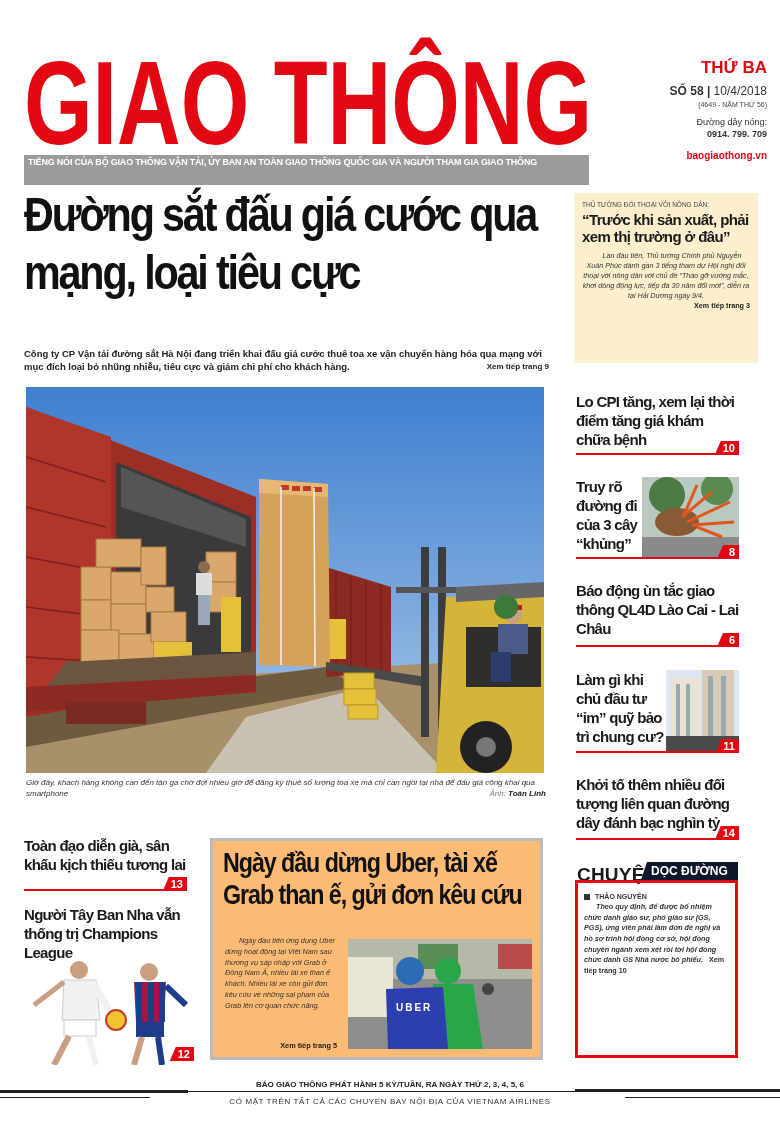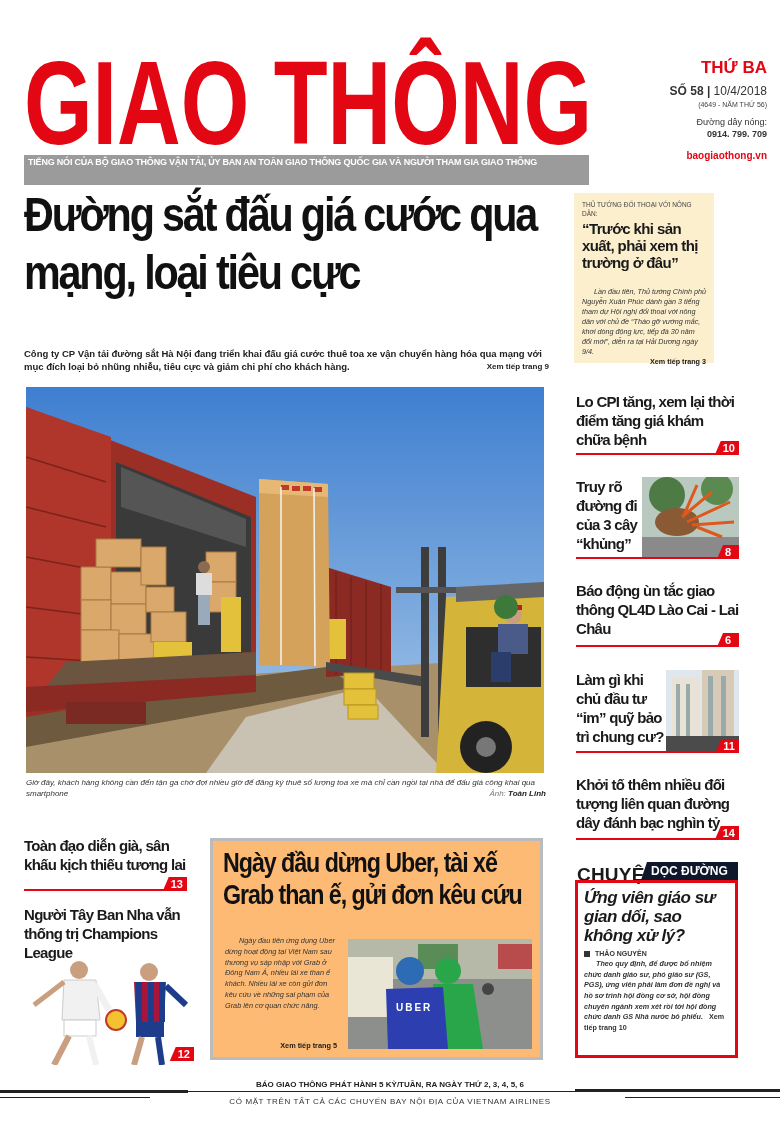--- a/index.html
+++ b/index.html
@@ -28,32 +28,32 @@
   #main-lede { left: 24px; top: 347px; width: 525px; font-size: 9.5px; font-weight: bold; line-height: 13px; color: #222; }
   #main-more { position: absolute; right: 0; bottom: 0; font-size: 8px; }
 
   
   #main-photo { left: 26px; top: 387px; width: 518px; height: 386px; overflow: hidden; }
   #main-caption { left: 26px; top: 777px; width: 520px; font-size: 8px; font-style: italic; line-height: 11px; color: #333; }
   #credit { position: absolute; right: 0; bottom: 0; font-style: normal; font-weight: bold; }
   #credit span { font-weight: normal; font-style: italic; color: #777; }
 
   
-  #quote-box { left: 574px; top: 193px; width: 140px; height: 170px; background: #fcefcd; padding: 7px 8px; }
+  #quote-box { left: 574px; top: 193px; width: 184px; height: 170px; background: #fcefcd; padding: 7px 8px; }
   #quote-kicker { font-size: 6.5px; color: #444; line-height: 9px; }
   #quote-title { font-size: 15px; font-weight: bold; line-height: 17px; color: #1a1a1a; letter-spacing: -0.6px; margin-top: 2px; }
-  #quote-body { font-size: 7.2px; font-style: italic; line-height: 10px; color: #333; margin-top: 16px; text-indent: 12px; }
+  #quote-body { font-size: 7.2px; font-style: italic; line-height: 10px; color: #333; margin-top: 6px; text-indent: 12px; text-align: center; }
   #quote-more { font-size: 7.2px; font-weight: bold; text-align: right; line-height: 10px; }
 
   
   .side-story { position: absolute; left: 576px; width: 163px; }
   .side-title { font-size: 15px; font-weight: bold; line-height: 19px; color: #1a1a1a; letter-spacing: -0.7px; }
   .rule { position: absolute; left: 0; right: 0; bottom: 0; height: 2px; background: #e30613; }
   .page-tag { position: absolute; right: 0; bottom: 0; height: 14px; min-width: 22px; padding: 0 4px 0 8px; background: #e30613; color: #fff;
-              font-size: 11px; font-weight: bold; line-height: 14px; text-align: left; clip-path: polygon(6px 0, 100% 0, 100% 100%, 0 100%); }
+              font-size: 11px; font-weight: bold; line-height: 14px; text-align: right; clip-path: polygon(6px 0, 100% 0, 100% 100%, 0 100%); }
   .thumb { position: absolute; right: 0; overflow: hidden; }
 
   
   #story-theatre { left: 24px; top: 836px; width: 163px; height: 55px; }
   #story-champions { left: 24px; top: 905px; width: 170px; height: 160px; }
   #players { position: absolute; left: 0; top: 55px; width: 170px; height: 105px; }
 
   
   #uber-box { left: 210px; top: 838px; width: 333px; height: 222px; background: #fdba74; border: 3px solid #b9bbbe; }
   #uber-title { position: absolute; left: 10px; top: 6px; font-size: 27px; font-weight: bold; line-height: 32px; color: #111; letter-spacing: -1.2px; transform: scaleX(0.86); transform-origin: left top; width: 370px; }
@@ -340,21 +340,20 @@
       <path d="M38 50 L95 48 L100 110 L40 110 Z" fill="#2d3fb0"></path>
       <text x="48" y="72" font-family="Liberation Sans, sans-serif" font-size="10" font-weight="bold" fill="#fff" letter-spacing="2">UBER</text>
     </svg>
   </div>
 </div>
 
 <div id="cdd-box" class="abs">
   <div id="cdd-label-black">CHUYỆN</div>
   <div id="cdd-label-red">DỌC ĐƯỜNG</div>
   <div id="cdd-inner">
-    <div id="cdd-title">Ứng viên giáo sư gian dối, sao không xử lý?</div>
     <div id="cdd-author">THẢO NGUYÊN</div>
     <div id="cdd-body">
       <span>Theo quy định, để được bổ nhiệm chức danh giáo sư, phó giáo sư (GS, PGS), ứng viên phải làm đơn đề nghị và hồ sơ trình hội đồng cơ sở, hội đồng chuyên ngành xem xét rồi tới hội đồng chức danh GS Nhà nước bỏ phiếu.</span>
       &nbsp;&nbsp;<span id="cdd-more">Xem tiếp trang 10</span>
     </div>
   </div>
 </div>
 
 <div id="footer-line1" class="abs">BÁO GIAO THÔNG PHÁT HÀNH 5 KỲ/TUẦN, RA NGÀY THỨ 2, 3, 4, 5, 6</div>
 <div id="footer-rule-l" class="abs"></div>

